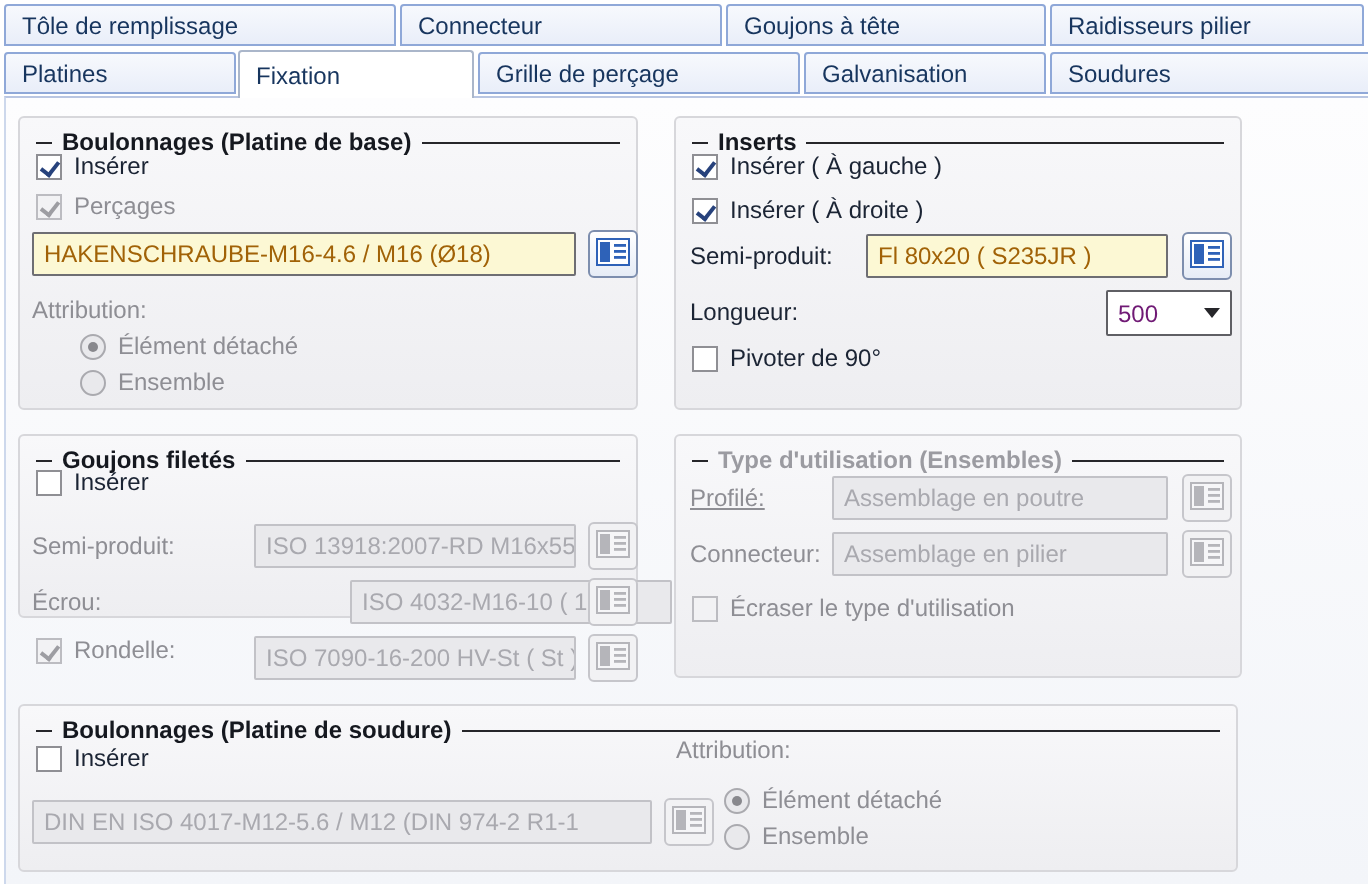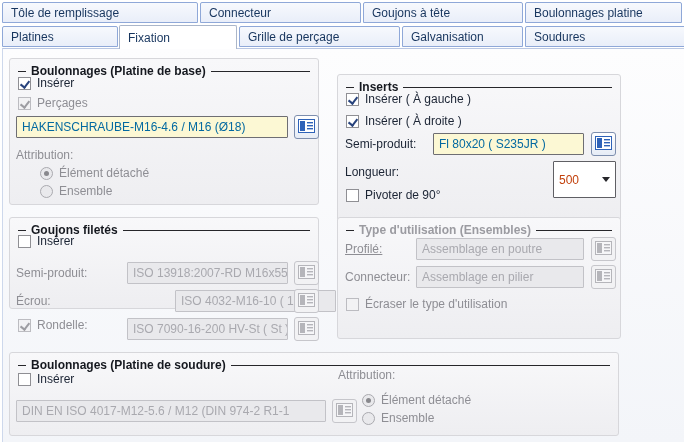--- a/index.html
+++ b/index.html
@@ -61,58 +61,58 @@
     border-radius:50%; border:1px solid #aaaaaf; background:#e9e9ec; position:relative;
   }
   .radio.selected::after {
     content:''; position:absolute; left:3px; top:3px; width:5px; height:5px;
     border-radius:50%; background:#88888d;
   }
   
   .field {
     position:absolute; box-sizing:border-box; height:22px;
     border:1px solid #6e6e73; background:#fcf8d4; border-radius:1px;
-    padding:0 5px; line-height:20px; color:#0369a1;
+    padding:0 5px; line-height:20px; color:#a16207;
     white-space:nowrap; overflow:hidden;
   }
   .field.off { background:#e9e9ec; border-color:#c2c2c7; color:#a9a9af; }
   
   .browse {
     position:absolute; width:25px; height:24px; box-sizing:border-box;
     border:1px solid #7d8eae; border-radius:3px;
     background:linear-gradient(#ffffff,#e6ecf6);
     display:flex; align-items:center; justify-content:center;
   }
   .browse.off { border-color:#c6c6cb; background:#f2f2f4; }
   
   .combo {
-    position:absolute; box-sizing:border-box; height:37px;
+    position:absolute; box-sizing:border-box; height:23px;
     border:1px solid #5f5f64; background:#ffffff; border-radius:1px;
-    display:flex; align-items:center; padding:0 5px; color:#c2410c;
+    display:flex; align-items:center; padding:0 5px; color:#701a75;
   }
   .combo .arrow {
     margin-left:auto; width:0; height:0;
     border-left:4px solid transparent; border-right:4px solid transparent;
     border-top:5px solid #26262a;
   }
 </style>
 </head>
 <body>
 
 <div class="tab" style="left:2px; top:2px; width:196px;">
     <span>Tôle de remplissage</span>
   </div>
 <div class="tab" style="left:200px; top:2px; width:161px;">
     <span>Connecteur</span>
   </div>
 <div class="tab" style="left:363px; top:2px; width:160px;">
     <span>Goujons à tête</span>
   </div>
 <div class="tab" style="left:525px; top:2px; width:157px;">
-    <span>Boulonnages platine</span>
+    <span>Raidisseurs pilier</span>
   </div>
 
 <div class="tab" style="left:2px; top:26px; width:116px;">
     <span>Platines</span>
   </div>
 <div class="tab active" style="left:119px; width:118px;">
     <span>Fixation</span>
   </div>
 <div class="tab" style="left:239px; top:26px; width:161px;">
     <span>Grille de perçage</span>
@@ -156,21 +156,21 @@
     <div class="row" style="left:30px; top:107px;">
       <span class="radio selected"></span>
       <span class="dis">Élément détaché</span>
     </div>
     <div class="row" style="left:30px; top:125px;">
       <span class="radio"></span>
       <span class="dis">Ensemble</span>
     </div>
   </div>
 
-  <div class="group" style="left:334px; top:9px; width:284px; height:147px;margin-top:16px;">
+  <div class="group" style="left:334px; top:9px; width:284px; height:147px;">
     <div class="ghead">
       <span class="gdash"></span>
       <span class="gtitle">Inserts</span>
       <span class="gline"></span>
     </div>
     <div class="row" style="left:8px; top:39px;">
       <span class="cb checked"></span>
       <span>Insérer ( À droite )</span>
     </div>
     <div class="row" style="left:8px; top:17px;">

